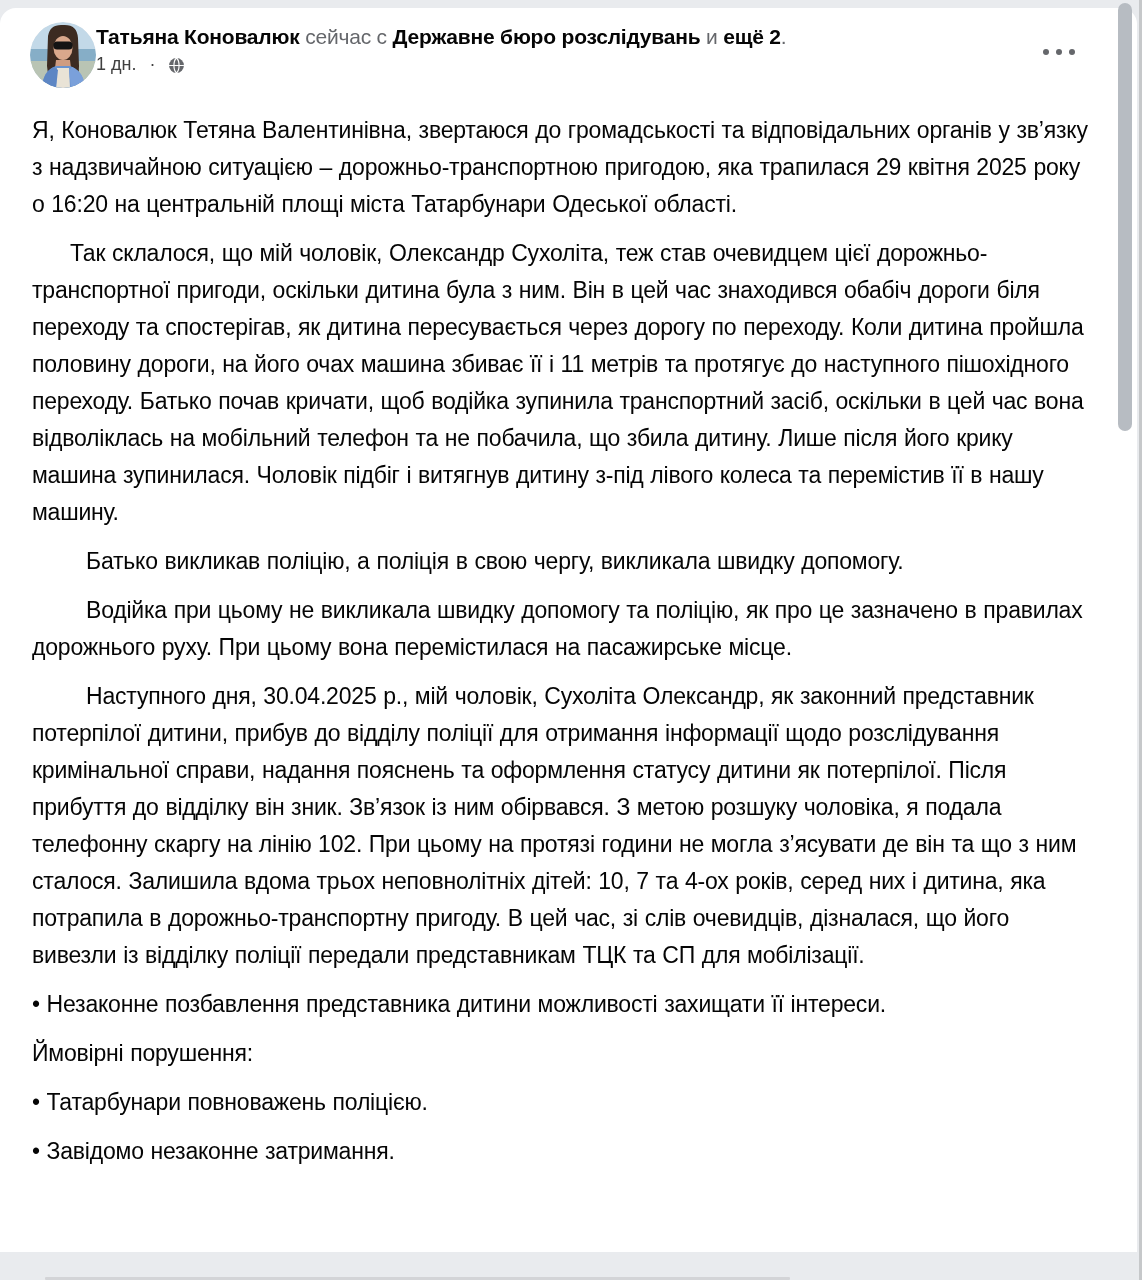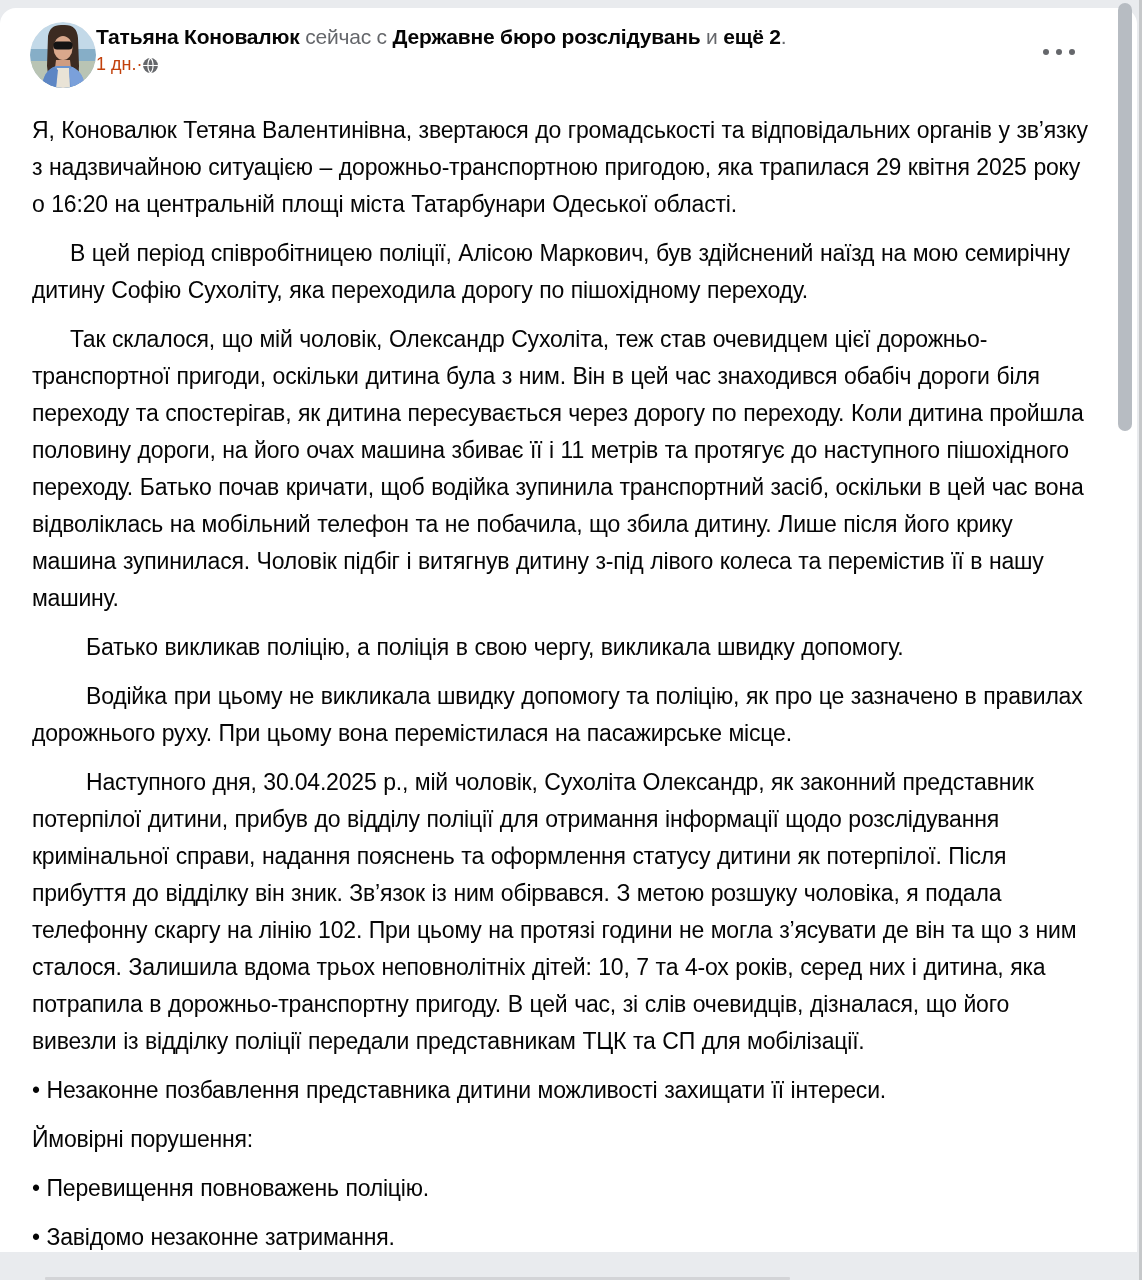--- a/index.html
+++ b/index.html
@@ -18,21 +18,21 @@
   .header { position:absolute; left:0; top:0; width:100%; height:96px; }
   .avatar {
     position:absolute; left:30px; top:14px; width:66px; height:66px;
     border-radius:50%; overflow:hidden; cursor:pointer;
     box-shadow:0 0 0 1px rgba(0,0,0,.06) inset;
   }
   .header-text { position:absolute; left:96px; top:14px; right:120px; }
   .title-line { font-size:21px; line-height:30px; color:#050505; letter-spacing:-.2px; }
   .title-line .name { font-weight:700; cursor:pointer; }
   .muted { color:#65676b; font-weight:400; }
-  .meta-line { margin-top:2px; font-size:18px; color:#c2410c; display:flex; align-items:center; gap:0; }
+  .meta-line { margin-top:2px; font-size:18px; color:#404040; display:flex; align-items:center; gap:13px; }
   .globe { display:inline-flex; margin-top:1px; }
   .menu {
     position:absolute; right:58px; top:30px; width:40px; height:28px;
     display:flex; align-items:center; justify-content:space-between; padding:0 4px;
     cursor:pointer;
   }
   .menu .dot { width:6px; height:6px; border-radius:50%; background:#65676b; }
   
   .post-text {
     position:absolute; left:20px; top:92px; width:1086px;
@@ -113,28 +113,27 @@
 
     <div class="menu">
       <span class="dot"></span>
       <span class="dot"></span>
       <span class="dot"></span>
     </div>
   </div>
 
   <div class="post-text">
       <p class="ind-0">Я, Коновалюк Тетяна Валентинівна, звертаюся до громадськості та відповідальних органів у зв’язку з надзвичайною ситуацією – дорожньо-транспортною пригодою, яка трапилася 29 квітня 2025 року о 16:20 на центральній площі міста Татарбунари Одеської області.</p>
-      <p class="ind-1">В цей період співробітницею поліції, Алісою Маркович, був здійснений наїзд на мою семирічну дитину Софію Сухоліту, яка переходила дорогу по пішохідному переходу.</p>
       <p class="ind-1">Так склалося, що мій чоловік, Олександр Сухоліта, теж став очевидцем цієї дорожньо-транспортної пригоди, оскільки дитина була  з ним. Він в цей час знаходився обабіч дороги біля переходу та спостерігав, як дитина пересувається через дорогу по переходу. Коли дитина пройшла половину дороги, на його очах машина збиває її і 11 метрів та протягує до наступного пішохідного переходу. Батько почав кричати, щоб водійка зупинила транспортний засіб, оскільки в цей час вона відволіклась на мобільний телефон та не побачила, що збила дитину. Лише після його крику машина зупинилася. Чоловік підбіг і витягнув дитину з-під лівого колеса та перемістив її в нашу машину.</p>
       <p class="ind-2">Батько викликав поліцію, а поліція в свою чергу, викликала швидку допомогу.</p>
       <p class="ind-2">Водійка при цьому не викликала швидку допомогу та поліцію, як про це зазначено в правилах дорожнього руху. При цьому вона перемістилася на пасажирське місце.</p>
       <p class="ind-2">Наступного дня, 30.04.2025 р., мій чоловік, Сухоліта Олександр, як законний представник потерпілої дитини, прибув до відділу поліції для отримання інформації щодо розслідування кримінальної справи, надання пояснень та оформлення статусу дитини як потерпілої. Після прибуття до відділку він зник. Зв’язок із ним обірвався. З метою розшуку чоловіка, я подала телефонну скаргу на лінію 102. При цьому на протязі години не могла з’ясувати де він та що з ним сталося. Залишила вдома трьох неповнолітніх дітей: 10, 7 та 4-ох років, серед них і дитина, яка потрапила в дорожньо-транспортну пригоду. В цей час, зі слів очевидців, дізналася, що його вивезли із відділку поліції передали представникам ТЦК та СП для мобілізації.</p>
       <p class="ind-0">• Незаконне позбавлення представника дитини можливості захищати її інтереси.</p>
       <p class="ind-0">Ймовірні порушення:</p>
-      <p class="ind-0">• Перевищення повноважень поліцію.</p>
+      <p class="ind-0">• Татарбунари повноважень поліцією.</p>
       <p class="ind-0">• Завідомо незаконне затримання.</p>
     </div>
 
   <div class="clipped-line"></div>
 </div>
 
 <div class="scrollbar">
   <div class="thumb"></div>
 </div>
 <div class="window-edge"></div>

